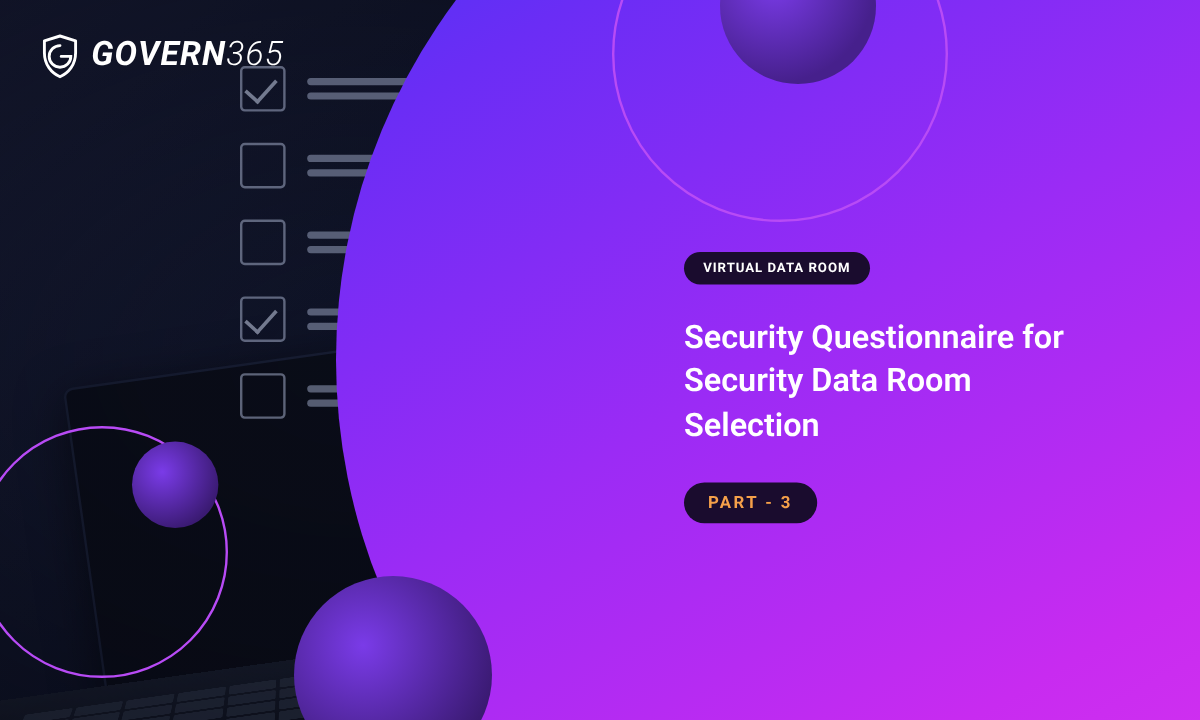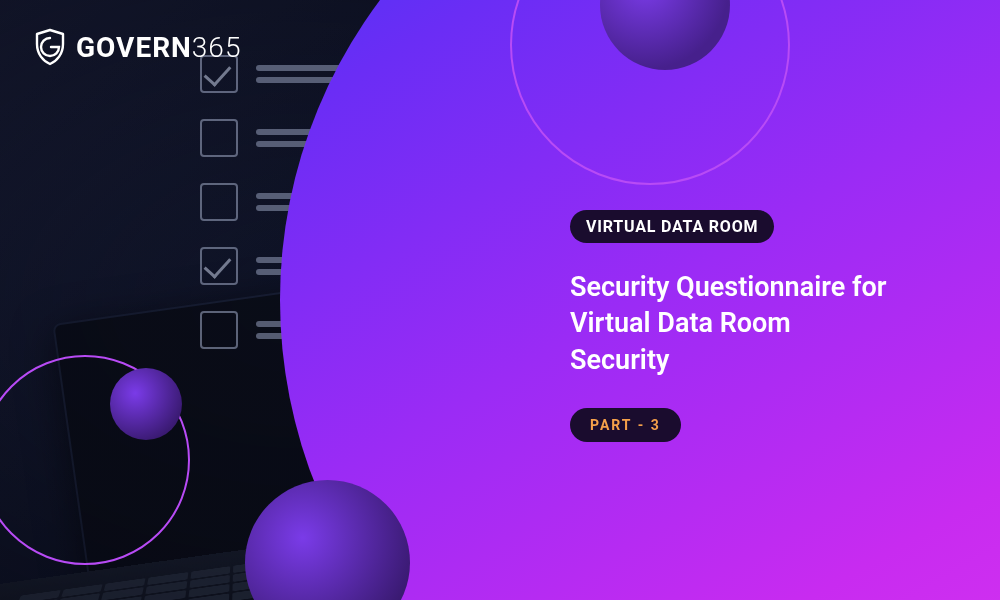--- a/index.html
+++ b/index.html
@@ -152,24 +152,25 @@
     width: 165px; height: 165px;
     border-radius: 50%;
     background: radial-gradient(circle at 35% 35%, #7a3be8 0%, #3a1a72 75%);
     z-index: 4;
   }
   
   .logo {
     position: absolute;
     left: 34px; top: 28px;
     display: flex;
-    align-items: center;
+    align-items: flex-start;
     gap: 10px;
     z-index: 6;
     color: #fff;
+    font-style: italic;
   }
   .shield {
     width: 32px; height: 38px;
     position: relative;
   }
   .shield svg { display: block; }
   .logo-text {
     font-weight: 700;
     font-size: 28px;
     letter-spacing: 1px;
@@ -180,21 +181,21 @@
     position: absolute;
     left: 570px; top: 210px;
     width: 360px;
     z-index: 5;
     color: #fff;
   }
   .pill {
     display: inline-block;
     padding: 7px 16px;
     border-radius: 999px;
-    font-size: 16px;
+    font-size: 11px;
     font-weight: 700;
     letter-spacing: 0.8px;
   }
   .pill-dark {
     background: #1a0c2e;
     color: #fff;
     margin-bottom: 26px;
   }
   .headline {
     font-size: 27px;
@@ -341,17 +342,17 @@
         <path d="M16 10 A9 9 0 1 0 25 19 H17" fill="none" stroke="#ffffff" stroke-width="2.4" stroke-linecap="round"></path>
       </svg>
     </span>
     <span class="logo-text">
       <span>GOVERN</span><span class="thin">365</span>
     </span>
   </div>
 
   <div class="content">
     <div class="pill pill-dark">VIRTUAL DATA ROOM</div>
-    <div class="headline">Security Questionnaire for Virtual Data Room Security</div>
+    <div class="headline">Security Questionnaire for Security Data Room Selection</div>
     <div class="pill pill-part">PART - 3</div>
   </div>
 
 </div>
 
 </body></html>

